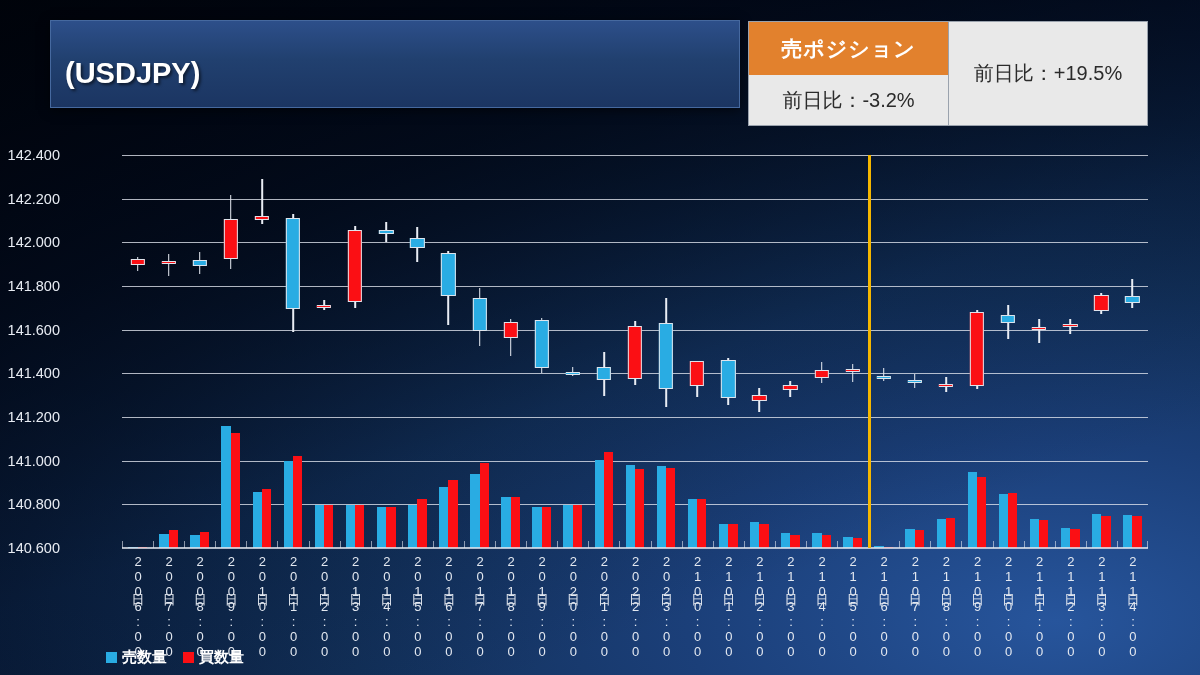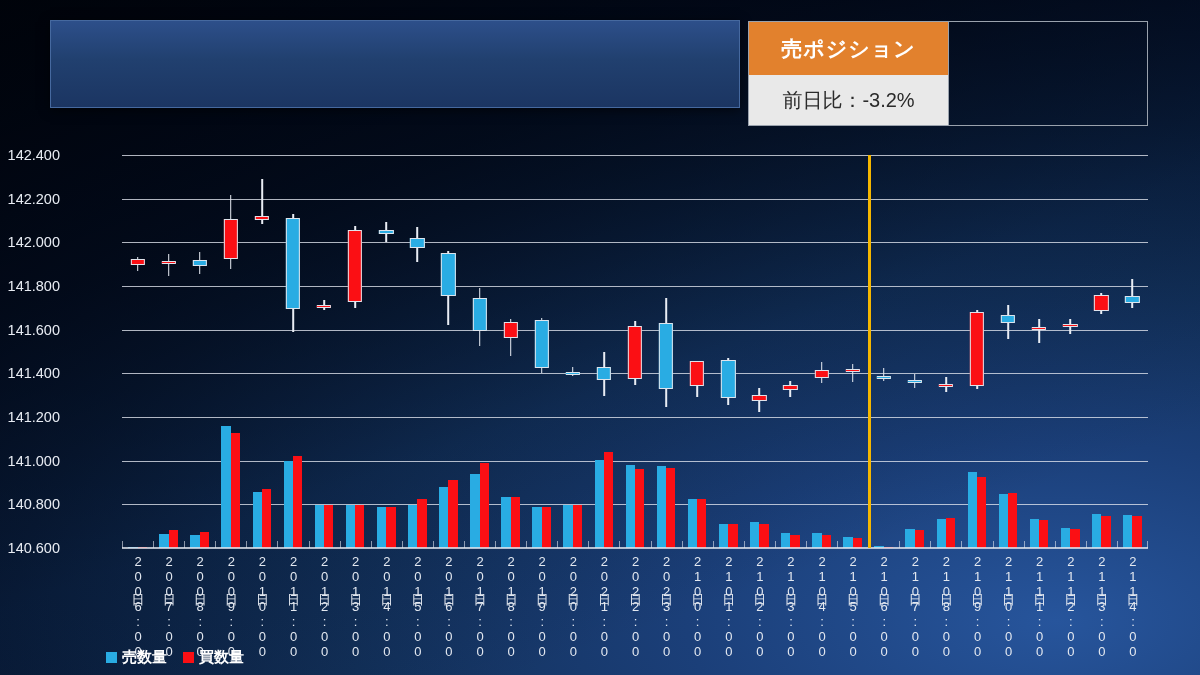--- a/index.html
+++ b/index.html
@@ -105,28 +105,30 @@
   .lg-sw{ width:11px; height:11px; display:inline-block; }
   .lg-item{ display:flex; align-items:center; gap:5px; margin-right:9px; }
 </style>
 </head>
 <body>
 
 <div id="bg" class="layer"></div>
 <div id="bg2" class="layer"></div>
 
 <div id="title-box">
+  <span id="title-sub">(USDJPY)</span>
 </div>
 
 <div id="pos-table">
   <div class="pos-col">
     <div class="pos-head">売ポジション</div>
     <div class="pos-val">前日比：-3.2%</div>
   </div>
   <div class="pos-col">
+    <div class="pos-val">前日比：+19.5%</div>
   </div>
 </div>
 
 <div id="chart">
     <div class="gridline" style="top: 0px;"></div>
     <div class="ylabel" style="top: 0px;">142.400</div>
     <div class="gridline" style="top: 43.6667px;"></div>
     <div class="ylabel" style="top: 43.6667px;">142.200</div>
     <div class="gridline" style="top: 87.3333px;"></div>
     <div class="ylabel" style="top: 87.3333px;">142.000</div>

